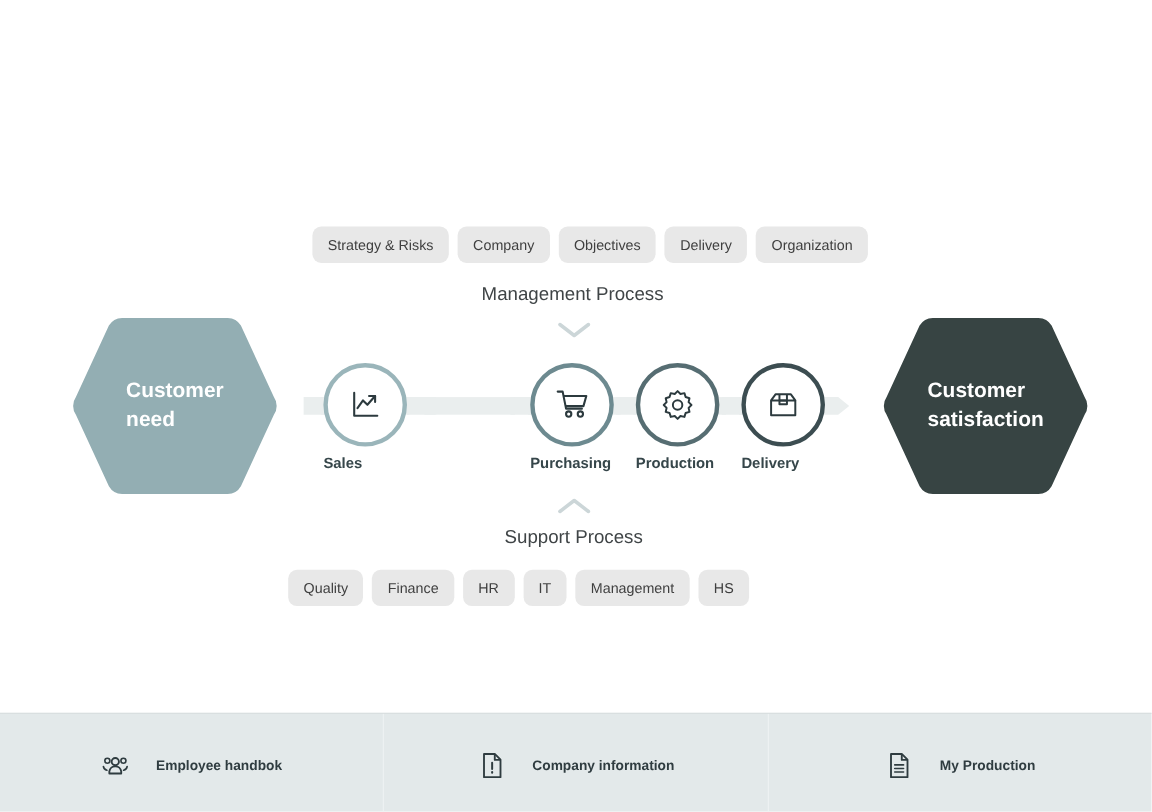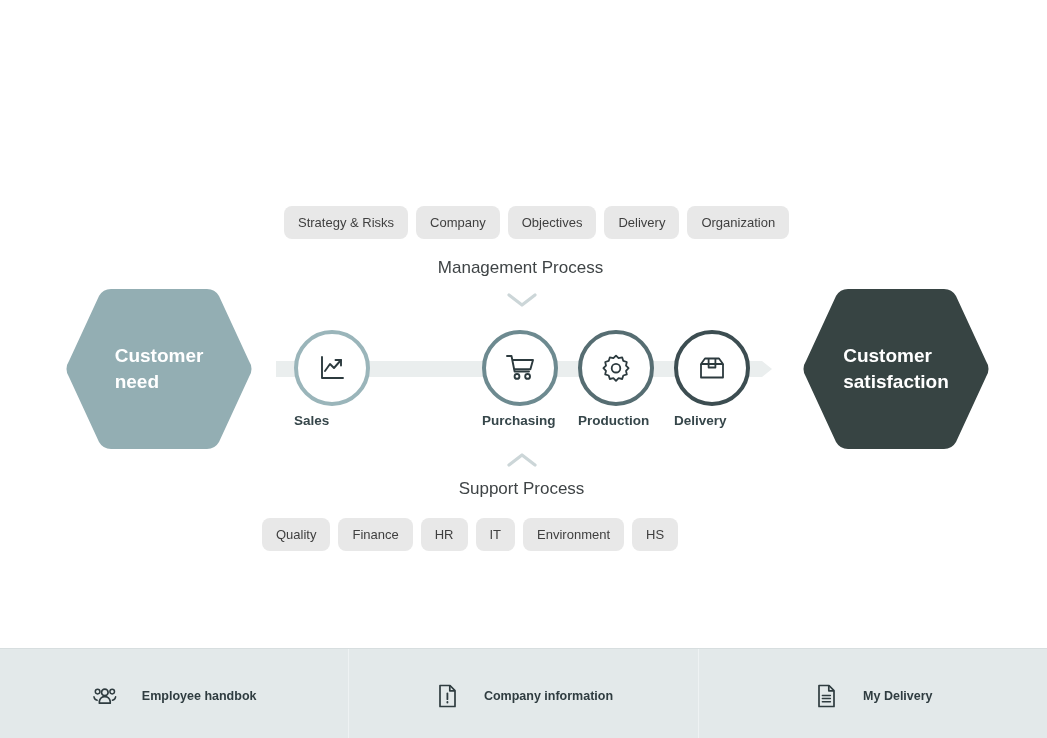--- a/index.html
+++ b/index.html
@@ -314,21 +314,21 @@
       </svg>
     </div>
 
     <div class="band-title support">Support Process</div>
 
     <div class="chip-row support">
       <div class="chip">Quality</div>
       <div class="chip">Finance</div>
       <div class="chip">HR</div>
       <div class="chip">IT</div>
-      <div class="chip">Environment</div>
+      <div class="chip">Management</div>
       <div class="chip">HS</div>
     </div>
 
   </div>
 
   <div class="bottombar">
 
     <div class="quicklink">
       <span class="ql-icon">
         <svg width="26" height="26" viewBox="0 0 26 26" fill="none" xmlns="http://www.w3.org/2000/svg">
@@ -360,18 +360,18 @@
     <div class="quicklink">
       <span class="ql-icon">
         <svg width="26" height="26" viewBox="0 0 26 26" fill="none" xmlns="http://www.w3.org/2000/svg">
           <path d="M6 2.5 H16 L21 7.6 V23.5 H6 Z" stroke="#2f3c40" stroke-width="1.7" stroke-linejoin="round"></path>
           <path d="M15.8 2.5 V7.8 H21" stroke="#2f3c40" stroke-width="1.7" stroke-linejoin="round"></path>
           <path d="M9.4 12.4 H17.4" stroke="#2f3c40" stroke-width="1.5" stroke-linecap="round"></path>
           <path d="M9.4 15.6 H17.4" stroke="#2f3c40" stroke-width="1.5" stroke-linecap="round"></path>
           <path d="M9.4 18.8 H17.4" stroke="#2f3c40" stroke-width="1.5" stroke-linecap="round"></path>
         </svg>
       </span>
-      <span class="ql-label">My Delivery</span>
+      <span class="ql-label">My Production</span>
     </div>
 
   </div>
 
 </div>
 
 </body></html>

